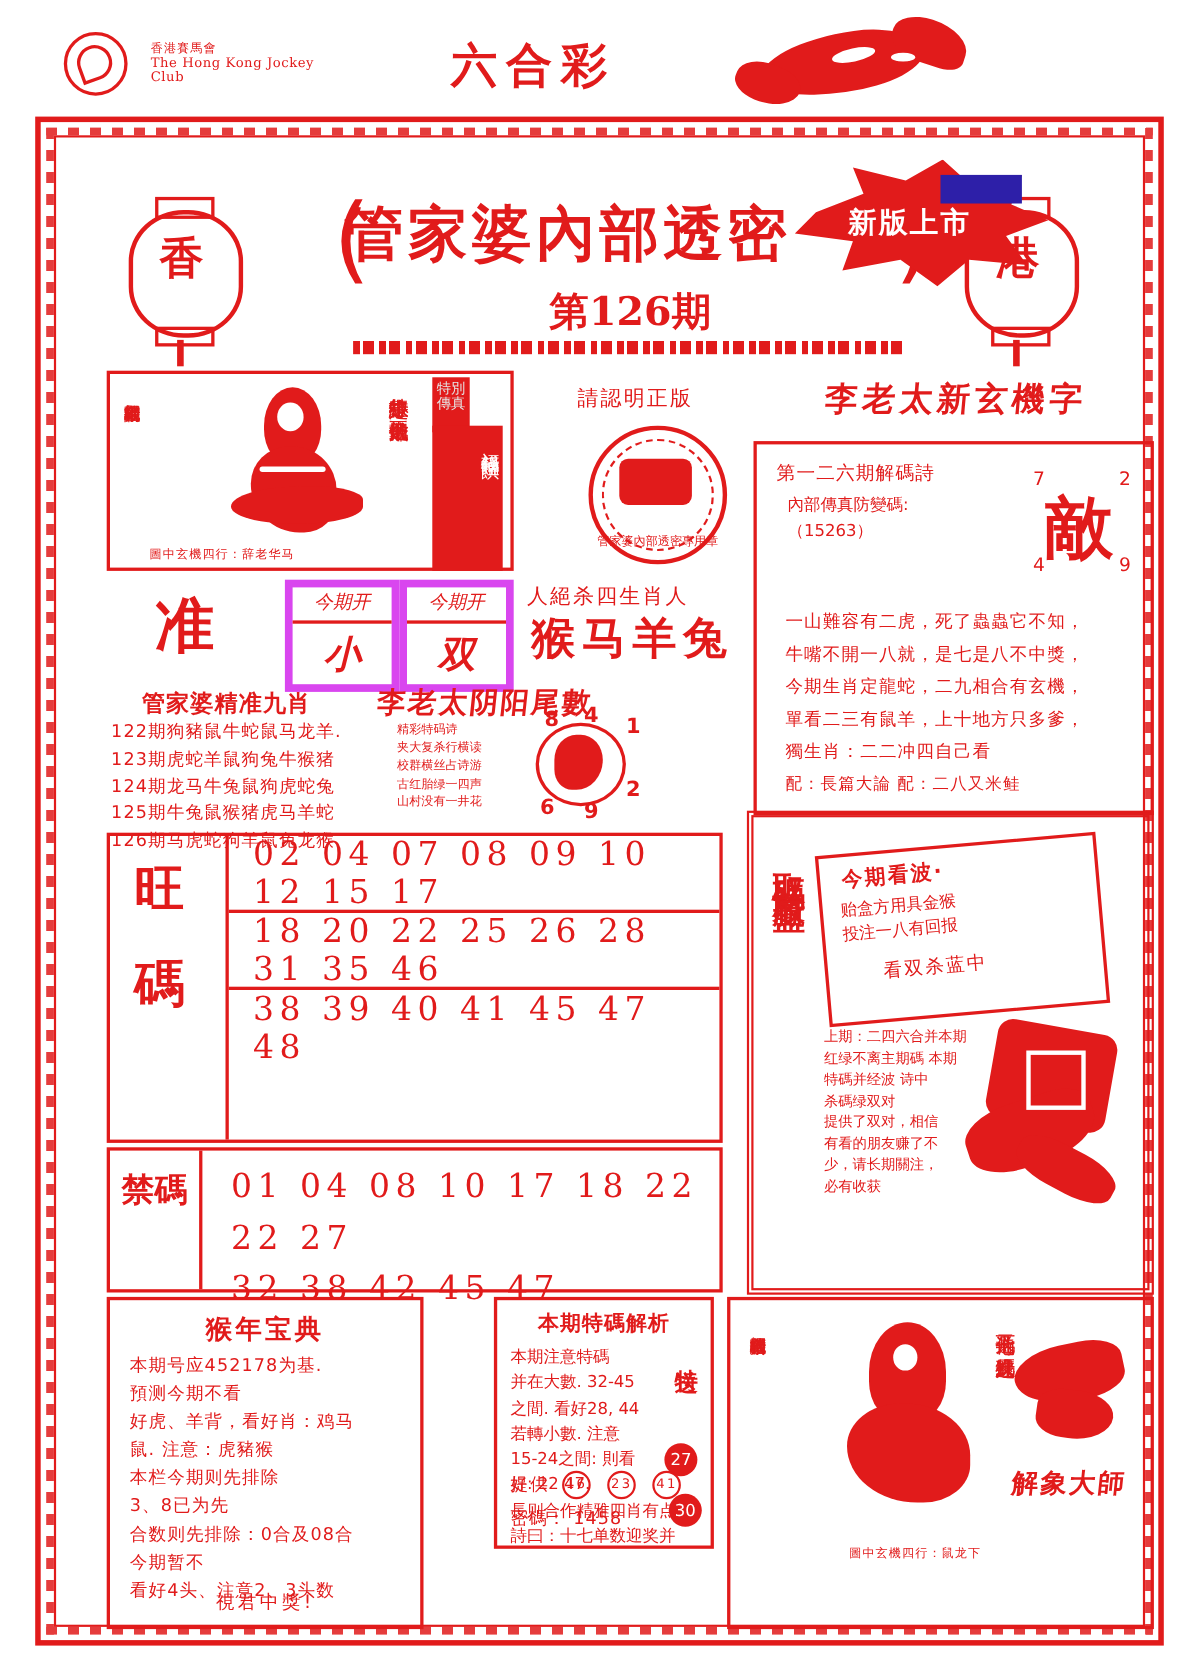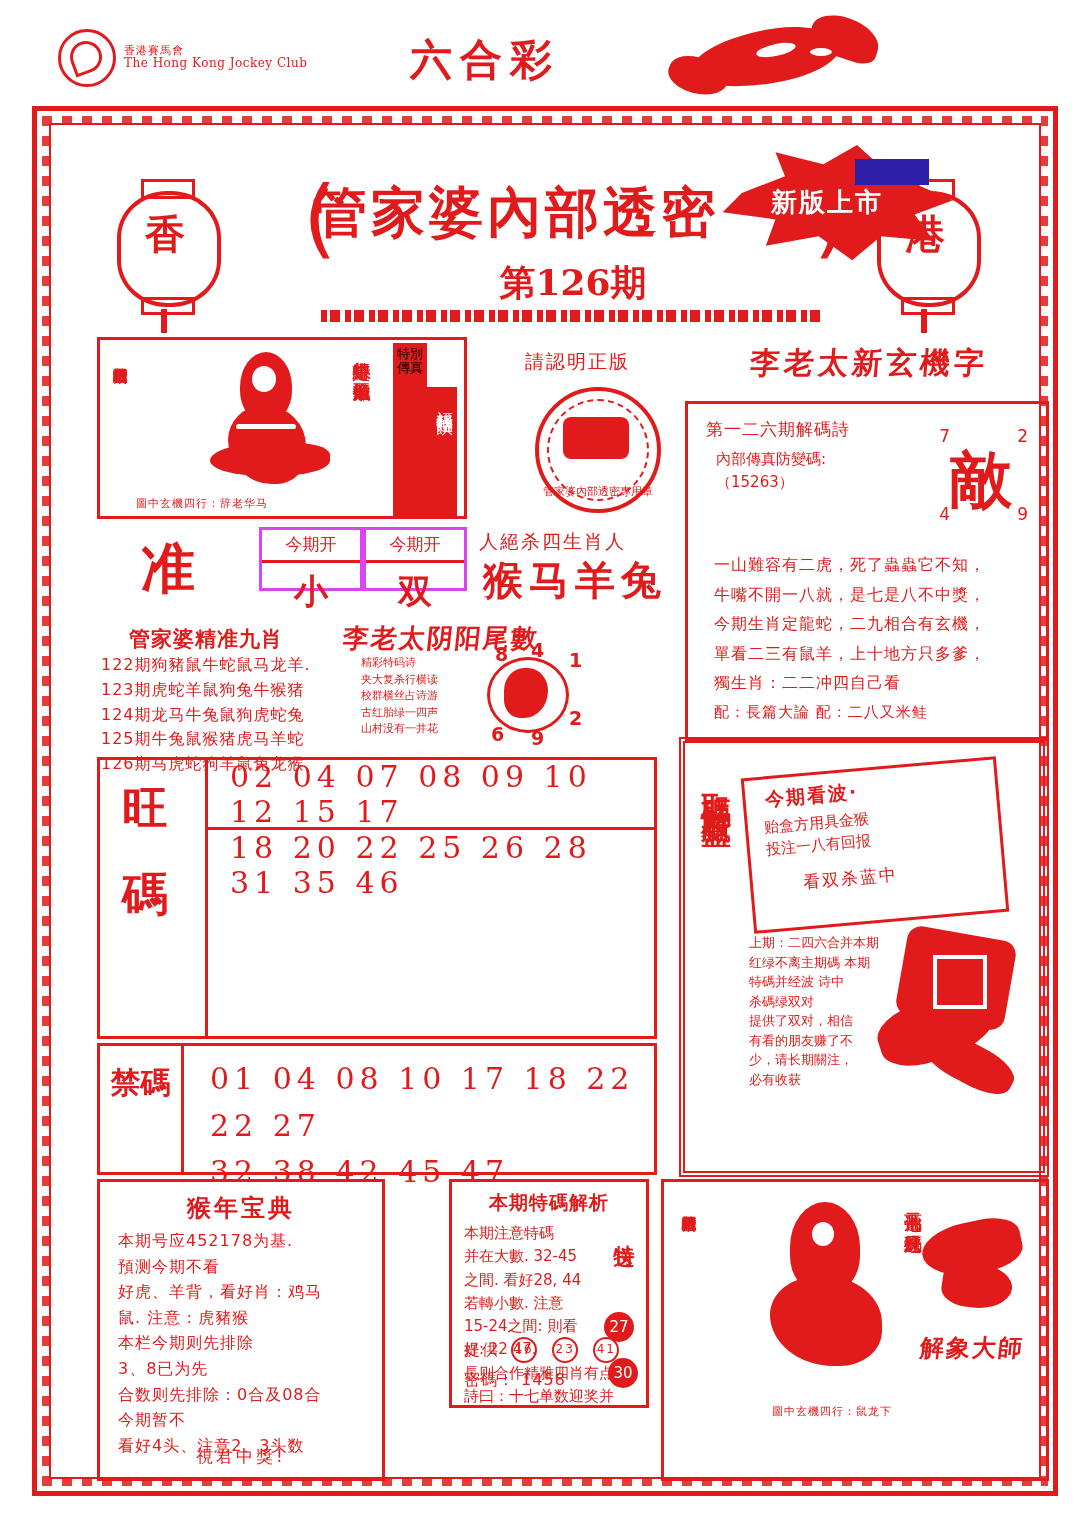--- a/index.html
+++ b/index.html
@@ -6,21 +6,21 @@
   body{
     width:1080px;height:1517px;
     background:#ffffff;
     font-family:"DejaVu Sans","Liberation Sans",sans-serif;
     color:#e11b1b;
     position:relative;
     overflow:hidden;
   }
   
   .header{position:absolute;top:0;left:0;width:1080px;height:105px;}
-  .logo{position:absolute;left:58px;top:28px;width:260px;height:60px;display:flex;align-items:center;gap:8px;}
+  .logo{position:absolute;left:58px;top:28px;width:260px;height:60px;display:flex;align-items:center;gap:21px;}
   .logo-mark{width:52px;height:52px;border-radius:50%;border:3px solid #e11b1b;position:relative;flex:none;}
   .logo-mark:after{content:"";position:absolute;left:9px;top:9px;width:26px;height:26px;border:3px solid #e11b1b;border-radius:50% 50% 50% 0;transform:rotate(-20deg);}
   .logo-text{line-height:1.15;}
   .logo-cn{font-size:11px;letter-spacing:1px;}
   .logo-en{font-size:12px;font-family:"DejaVu Serif","Liberation Serif",serif;letter-spacing:.5px;}
   .title-main{position:absolute;left:410px;top:32px;font-size:42px;font-weight:bold;letter-spacing:8px;font-family:"DejaVu Serif","Liberation Serif",serif;}
   .horse-art{position:absolute;left:660px;top:14px;width:240px;height:86px;}
   .horse-art .blob{position:absolute;background:#e11b1b;}
   .horse-art .b1{left:30px;top:16px;width:150px;height:54px;border-radius:60% 40% 50% 50%/60% 50% 50% 40%;transform:rotate(-8deg);}
   .horse-art .b2{left:150px;top:4px;width:70px;height:40px;border-radius:50% 60% 30% 50%;transform:rotate(18deg);}
@@ -73,21 +73,21 @@
   .fairy{left:34px;top:200px;width:370px;height:182px;}
   .fairy .vcap{position:absolute;left:10px;top:16px;font-size:15px;line-height:1.35;}
   .fairy .art{position:absolute;left:100px;top:6px;width:150px;height:150px;}
   .fairy .art .f1{position:absolute;left:40px;top:6px;width:52px;height:70px;background:#e11b1b;border-radius:50% 50% 45% 45%;}
   .fairy .art .f2{position:absolute;left:28px;top:60px;width:78px;height:78px;background:#e11b1b;border-radius:46% 54% 40% 60%;}
   .fairy .art .f3{position:absolute;left:10px;top:96px;width:120px;height:34px;background:#e11b1b;border-radius:60% 40% 50% 50%;}
   .fairy .art .hole{position:absolute;left:52px;top:20px;width:24px;height:26px;background:#fff;border-radius:50%;}
   .fairy .art .line{position:absolute;left:36px;top:78px;width:60px;height:5px;background:#fff;border-radius:3px;}
   .fairy .poem{position:absolute;left:250px;top:8px;font-size:18px;line-height:1.25;}
   .fairy .cap2{position:absolute;left:36px;top:156px;font-size:11px;letter-spacing:1px;}
-  .fairy-tab{position:absolute;left:330px;top:206px;width:34px;height:46px;background:#e11b1b;color:#000000;font-size:13px;line-height:1.1;text-align:center;padding-top:4px;}
+  .fairy-tab{position:absolute;left:330px;top:206px;width:34px;height:46px;background:#e11b1b;color:#e5e5e5;font-size:13px;line-height:1.1;text-align:center;padding-top:4px;}
   .fairy-red{position:absolute;left:330px;top:250px;width:58px;height:122px;background:#e11b1b;color:#fff;writing-mode:vertical-rl;text-orientation:upright;font-size:17px;padding:10px 0 0 6px;letter-spacing:3px;}
 
   
   .renming{position:absolute;left:462px;top:212px;font-size:19px;letter-spacing:2px;}
   .seal{position:absolute;left:472px;top:250px;width:118px;height:118px;border:4px solid #e11b1b;border-radius:50%;}
   .seal .ring{position:absolute;left:8px;top:8px;right:8px;bottom:8px;border:2px dashed #e11b1b;border-radius:50%;}
   .seal .core{position:absolute;left:24px;top:26px;width:66px;height:42px;background:#e11b1b;border-radius:8px;}
   .seal .t{position:absolute;left:0;bottom:10px;width:118px;text-align:center;font-size:11px;}
 
   
@@ -99,21 +99,21 @@
   .ll-n{position:absolute;font-size:17px;}
   .ll-n1{right:96px;top:22px;}
   .ll-n2{right:18px;top:22px;}
   .ll-n3{right:96px;top:100px;}
   .ll-n4{right:18px;top:100px;}
   .ll-poem{position:absolute;left:26px;top:146px;font-size:16px;line-height:1.85;letter-spacing:1px;}
   .ll-foot{position:absolute;left:26px;bottom:16px;font-size:15px;letter-spacing:1px;}
 
   
   .zhun{position:absolute;left:78px;top:396px;font-size:54px;font-weight:bold;font-family:"DejaVu Serif","Liberation Serif",serif;}
-  .kbox{position:absolute;width:104px;height:64px;border:3px solid #d946ef;box-sizing:border-box;}
+  .kbox{position:absolute;width:104px;height:102px;border:7px solid #d946ef;box-sizing:border-box;font-style:italic;}
   .kbox .hd{height:30px;border-bottom:3px solid #e11b1b;text-align:center;font-size:17px;line-height:28px;}
   .kbox .vl{text-align:center;font-size:34px;font-weight:bold;line-height:56px;font-family:"DejaVu Serif","Liberation Serif",serif;}
   .kbox1{left:196px;top:390px;}
   .kbox2{left:300px;top:390px;}
   .jue{position:absolute;left:416px;top:392px;font-size:19px;letter-spacing:2px;}
   .zodiacs{position:absolute;left:420px;top:416px;font-size:40px;font-weight:bold;letter-spacing:6px;font-family:"DejaVu Serif","Liberation Serif",serif;}
 
   
   .jiuxiao-t{position:absolute;left:66px;top:488px;font-size:21px;font-weight:bold;letter-spacing:1px;}
   .jiuxiao{position:absolute;left:38px;top:516px;font-size:16px;line-height:1.55;letter-spacing:1px;}
@@ -324,20 +324,21 @@
     <div class="yy-n yy-n6">2</div>
 
     <div class="box wangma">
       <div class="wm-label">
         <div class="c">旺</div>
         <div class="c2">碼</div>
       </div>
       <div class="wm-rows">
         <div class="wm-row">02 04 07 08 09 10 12 15 17</div>
         <div class="wm-row">18 20 22 25 26 28 31 35 46</div>
+        <div class="wm-row">38 39 40 41 45 47 48</div>
       </div>
     </div>
 
     <div class="box jinma">
       <div class="jm-label">禁碼</div>
       <div class="jm-rows">
         <div class="jm-row">01 04 08 10 17 18 22 22 27</div>
         <div class="jm-row">32 38 42 45 47</div>
       </div>
     </div>

